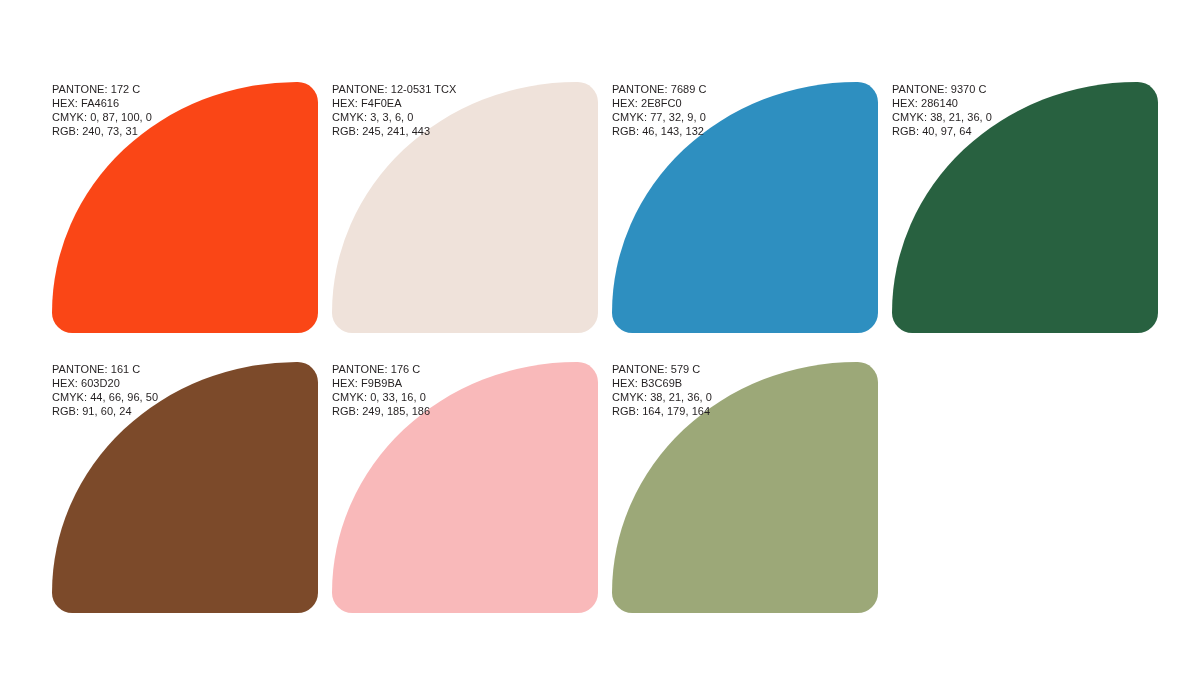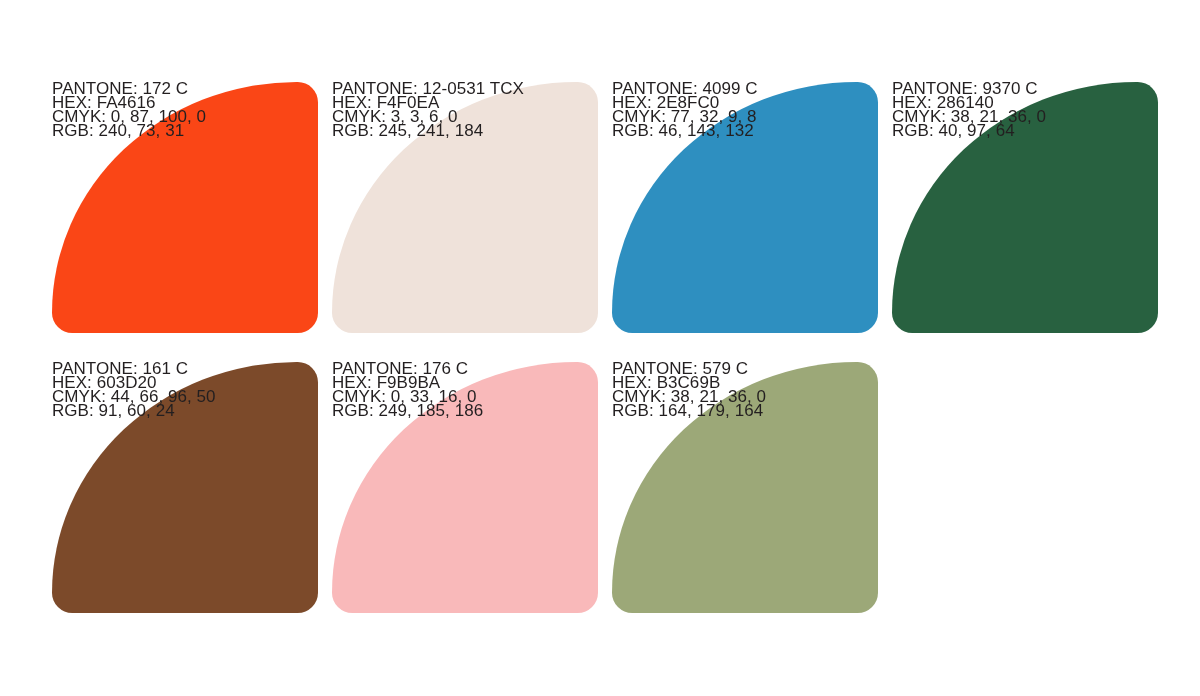--- a/index.html
+++ b/index.html
@@ -50,21 +50,21 @@
     border-radius: 100% 22px 22px 22px;
     background: #cccccc;
   }
 
   
   .swatch-info {
     position: absolute;
     left: 0;
     top: 0;
     z-index: 2;
-    font-size: 17px;
+    font-size: 11px;
     line-height: 14.1px;
     color: #231f20;
     letter-spacing: 0.05px;
     white-space: nowrap;
     pointer-events: none;
   }
   .swatch-info .info-line {
     display: block;
   }
 </style>
@@ -81,29 +81,29 @@
           <span class="info-line">CMYK: 0, 87, 100, 0</span>
           <span class="info-line">RGB: 240, 73, 31</span>
         </div>
       </div>
       <div class="swatch-cell">
         <div class="swatch-shape" style="background: rgb(239, 226, 218);"></div>
         <div class="swatch-info">
           <span class="info-line">PANTONE: 12-0531 TCX</span>
           <span class="info-line">HEX: F4F0EA</span>
           <span class="info-line">CMYK: 3, 3, 6, 0</span>
-          <span class="info-line">RGB: 245, 241, 184</span>
+          <span class="info-line">RGB: 245, 241, 443</span>
         </div>
       </div>
       <div class="swatch-cell">
         <div class="swatch-shape" style="background: rgb(46, 143, 192);"></div>
         <div class="swatch-info">
-          <span class="info-line">PANTONE: 4099 C</span>
+          <span class="info-line">PANTONE: 7689 C</span>
           <span class="info-line">HEX: 2E8FC0</span>
-          <span class="info-line">CMYK: 77, 32, 9, 8</span>
+          <span class="info-line">CMYK: 77, 32, 9, 0</span>
           <span class="info-line">RGB: 46, 143, 132</span>
         </div>
       </div>
       <div class="swatch-cell">
         <div class="swatch-shape" style="background: rgb(40, 97, 64);"></div>
         <div class="swatch-info">
           <span class="info-line">PANTONE: 9370 C</span>
           <span class="info-line">HEX: 286140</span>
           <span class="info-line">CMYK: 38, 21, 36, 0</span>
           <span class="info-line">RGB: 40, 97, 64</span>

